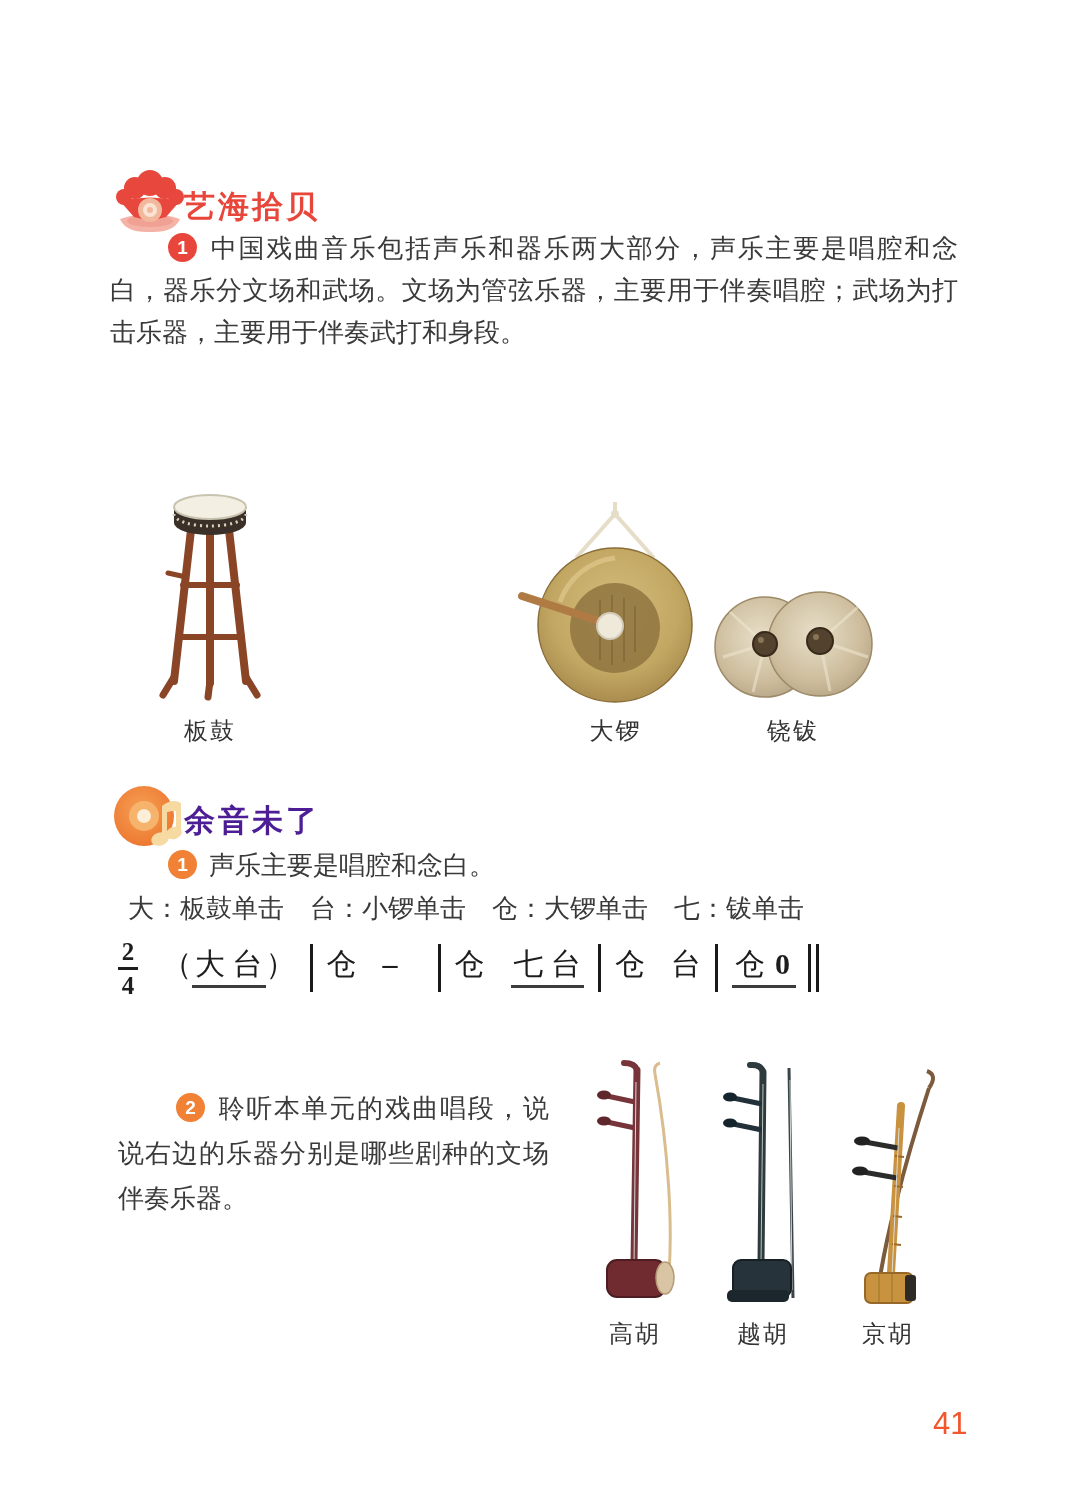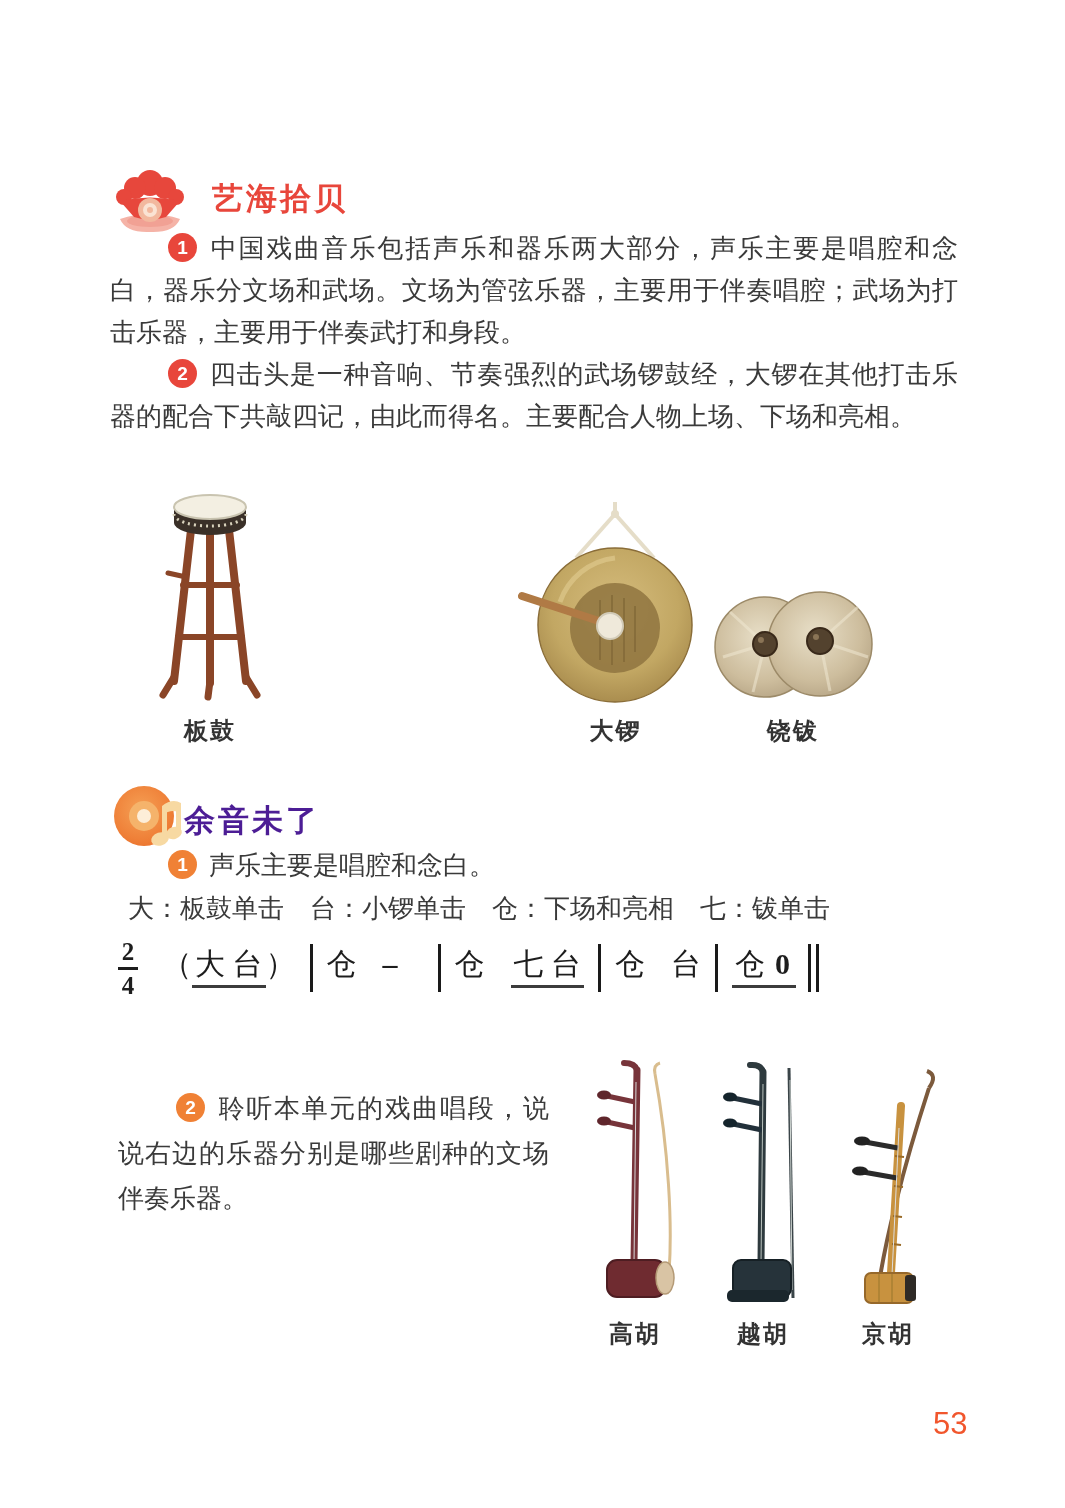--- a/index.html
+++ b/index.html
@@ -35,21 +35,21 @@
   .b-red{background:#e8463b;}
   .b-orange{background:#f08135;}
   
   .inst-row{position:absolute;left:0;top:487px;width:1065px;height:258px;}
   .inst-row2{position:absolute;left:540px;top:1058px;width:460px;height:290px;}
   .fig{
     position:absolute;bottom:0;
     display:flex;flex-direction:column;align-items:center;
   }
   .fig svg{margin-bottom:12px;}
-  .fig-caption{font-size:24px;color:#333;letter-spacing:2px;line-height:28px;font-weight:bold;}
+  .fig-caption{font-size:24px;color:#333;letter-spacing:2px;line-height:28px;}
   
   .s2-line{position:absolute;font-size:26px;color:#3a3a3a;}
   .legend{position:absolute;left:128px;top:891px;font-size:26px;color:#3a3a3a;}
   
   .notation{
     position:absolute;left:118px;top:936px;height:64px;
     display:flex;align-items:center;color:#1d1d1d;
   }
   .timesig{display:flex;flex-direction:column;align-items:center;margin-right:24px;}
   .ts-num{font-weight:bold;font-size:25px;line-height:1;}
@@ -97,25 +97,24 @@
         <circle cx="55" cy="23" r="11"></circle>
         <circle cx="14" cy="32" r="8"></circle>
         <circle cx="66" cy="32" r="8"></circle>
         <path d="M10,36 Q40,29 70,36 L56,52 Q40,57 24,52 Z"></path>
       </g>
       <circle cx="40" cy="45" r="12" fill="#f2b89e"></circle>
       <circle cx="40" cy="45" r="7" fill="#fae3d3"></circle>
       <circle cx="40" cy="45" r="3" fill="#f2b89e"></circle>
     </svg>
   </div>
-  <div class="sec-title t-red" style="left:184px;top:178px;margin-left:28px;">艺海拾贝</div>
+  <div class="sec-title t-red" style="left:184px;top:186px;">艺海拾贝</div>
 
   <div class="para-block">
     <p class="para"><span class="badge b-red">1</span><span>中国戏曲音乐包括声乐和器乐两大部分，声乐主要是唱腔和念白，器乐分文场和武场。文场为管弦乐器，主要用于伴奏唱腔；武场为打击乐器，主要用于伴奏武打和身段。</span></p>
-    <p class="para"><span class="badge b-red">2</span><span>四击头是一种音响、节奏强烈的武场锣鼓经，大锣在其他打击乐器的配合下共敲四记，由此而得名。主要配合人物上场、下场和亮相。</span></p>
   </div>
 
   <div class="inst-row">
 
     <div class="fig" style="left:148px;width:124px;">
       <svg width="124" height="218" viewBox="0 0 124 218">
         <g stroke="#8a4527" stroke-linecap="round" fill="none">
           <path d="M44,34 L26,194" stroke-width="8"></path>
           <path d="M80,34 L98,194" stroke-width="8"></path>
           <path d="M62,40 L62,196" stroke-width="8"></path>
@@ -212,21 +211,21 @@
         <rect x="66" y="28" width="5" height="26" rx="2"></rect>
         <ellipse cx="50" cy="61" rx="9" ry="6.5" transform="rotate(-18 50 61)"></ellipse>
         <ellipse cx="64" cy="55" rx="8" ry="6" transform="rotate(-18 64 55)"></ellipse>
       </g>
     </svg>
   </div>
   <div class="sec-title t-orange" style="left:184px;top:800px;">余音未了</div>
 
   <div class="s2-line" style="left:168px;top:848px;"><span class="badge b-orange">1</span><span>声乐主要是唱腔和念白。</span></div>
 
-  <div class="legend">大：板鼓单击　台：小锣单击　仓：下场和亮相　七：钹单击</div>
+  <div class="legend">大：板鼓单击　台：小锣单击　仓：大锣单击　七：钹单击</div>
 
   <div class="notation">
     <div class="timesig">
       <span class="ts-num">2</span>
       <span class="frac-line"></span>
       <span class="ts-num">4</span>
     </div>
     <span class="tok">（</span>
     <span class="tok u">大 台</span>
     <span class="tok">）</span>
@@ -308,15 +307,15 @@
         <line x1="49" y1="70" x2="20" y2="64" stroke="#22303a" stroke-width="5"></line>
         <ellipse cx="17" cy="63" rx="7" ry="4.5" fill="#15242c"></ellipse>
         <line x1="50" y1="24" x2="48" y2="204" stroke="#b9c2bd" stroke-width="1"></line>
         <rect x="20" y="200" width="58" height="37" rx="8" fill="#26333a" stroke="#162025" stroke-width="2"></rect>
         <rect x="14" y="230" width="62" height="12" rx="5" fill="#1b272d"></rect>
       </svg>
       <div class="fig-caption">越胡</div>
     </div>
   </div>
 
-  <div class="pagenum">53</div>
+  <div class="pagenum">41</div>
 
 </div>
 
 </body></html>

